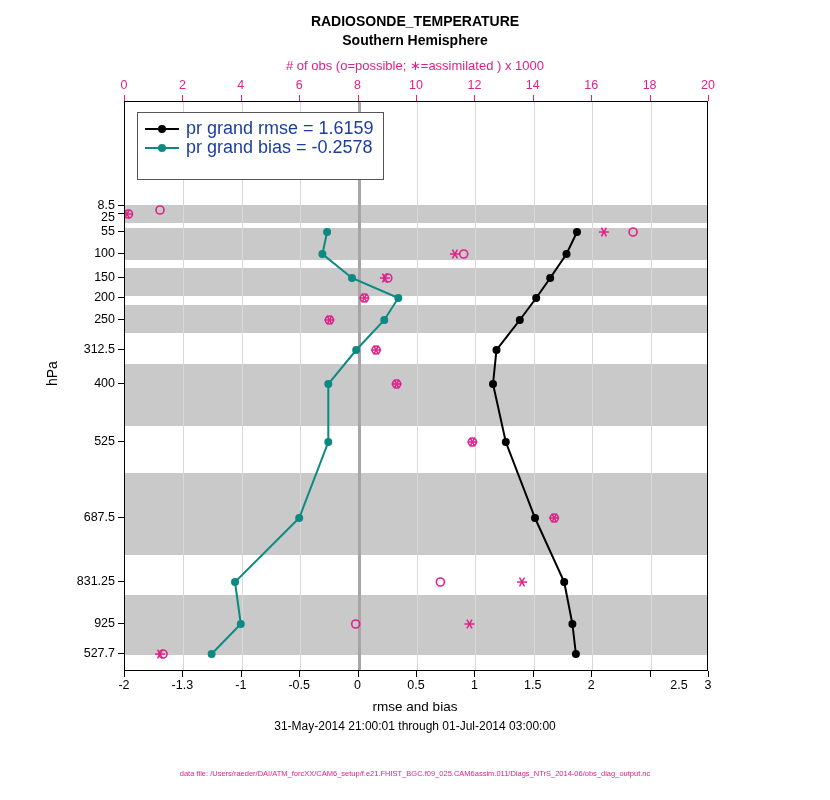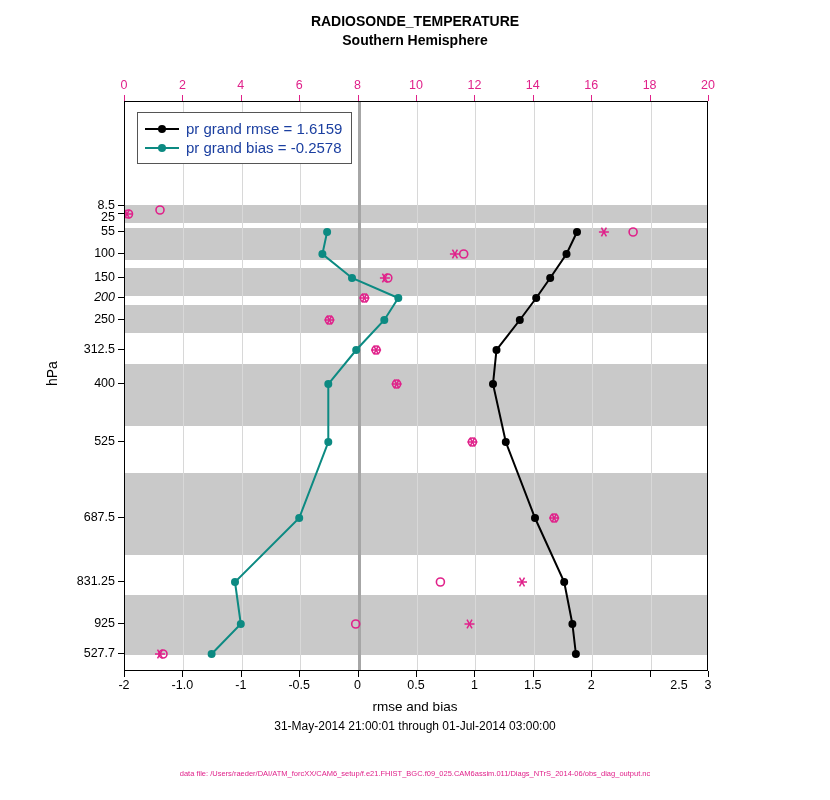--- a/index.html
+++ b/index.html
@@ -153,22 +153,22 @@
     font-size: 7.5px;
     color: #e0218a;
   }
   
   #legend {
     position: absolute;
     left: 12px;
     top: 10px;
     background: #ffffff;
     border: 1px solid #555;
-    padding: 6px 9px 6px 7px;
-    font-size: 15px;
+    padding: 6px 9px 22px 7px;
+    font-size: 18px;
     color: #1b3fa0;
   }
   .legend-row {
     display: flex;
     align-items: center;
     height: 19px;
     white-space: nowrap;
   }
   .legend-swatch {
     width: 34px;
@@ -195,20 +195,21 @@
 </head>
 <body>
 
 <div id="root">
 
   <div class="title-block">
     <div>RADIOSONDE_TEMPERATURE</div>
     <div>Southern Hemisphere</div>
   </div>
 
+  <div class="top-axis-label"># of obs (o=possible; ∗=assimilated ) x 1000</div>
 
   <div id="plot">
 
     <div class="band" style="top:103px;height:18px;"></div>
     <div class="band" style="top:126px;height:32px;"></div>
     <div class="band" style="top:166px;height:28px;"></div>
     <div class="band" style="top:203px;height:28px;"></div>
     <div class="band" style="top:262px;height:62px;"></div>
     <div class="band" style="top:371px;height:82px;"></div>
     <div class="band" style="top:493px;height:60px;"></div>
@@ -393,21 +394,21 @@
   <div class="tickmark-b" style="left:299.2px;top:671px;"></div>
   <div class="tickmark-b" style="left:357.6px;top:671px;"></div>
   <div class="tickmark-b" style="left:416px;top:671px;"></div>
   <div class="tickmark-b" style="left:474.4px;top:671px;"></div>
   <div class="tickmark-b" style="left:532.8px;top:671px;"></div>
   <div class="tickmark-b" style="left:591.2px;top:671px;"></div>
   <div class="tickmark-b" style="left:649.6px;top:671px;"></div>
   <div class="tickmark-b" style="left:708px;top:671px;"></div>
 
   <div class="tick-bottom" style="left:124px;top:678px;">-2</div>
-  <div class="tick-bottom" style="left:182.4px;top:678px;">-1.0</div>
+  <div class="tick-bottom" style="left:182.4px;top:678px;">-1.3</div>
   <div class="tick-bottom" style="left:240.8px;top:678px;">-1</div>
   <div class="tick-bottom" style="left:299.2px;top:678px;">-0.5</div>
   <div class="tick-bottom" style="left:357.6px;top:678px;">0</div>
   <div class="tick-bottom" style="left:416px;top:678px;">0.5</div>
   <div class="tick-bottom" style="left:474.4px;top:678px;">1</div>
   <div class="tick-bottom" style="left:532.8px;top:678px;">1.5</div>
   <div class="tick-bottom" style="left:591.2px;top:678px;">2</div>
   <div class="tick-bottom" style="left:679px;top:678px;text-align:center;">2.5</div>
   <div class="tick-bottom" style="left:708px;top:678px;">3</div>
 
@@ -424,21 +425,21 @@
   <div class="tickmark-l" style="left:118px;top:517px;"></div>
   <div class="tickmark-l" style="left:118px;top:581px;"></div>
   <div class="tickmark-l" style="left:118px;top:623px;"></div>
   <div class="tickmark-l" style="left:118px;top:653px;"></div>
 
   <div class="tick-left" style="left:60px;top:205px;width:55px;">8.5</div>
   <div class="tick-left" style="left:60px;top:217px;width:55px;">25</div>
   <div class="tick-left" style="left:60px;top:231px;width:55px;">55</div>
   <div class="tick-left" style="left:60px;top:253px;width:55px;">100</div>
   <div class="tick-left" style="left:60px;top:277px;width:55px;">150</div>
-  <div class="tick-left" style="left:60px;top:297px;width:55px;font-style:italic;">200</div>
+  <div class="tick-left" style="left:60px;top:297px;width:55px;">200</div>
   <div class="tick-left" style="left:60px;top:319px;width:55px;">250</div>
   <div class="tick-left" style="left:60px;top:349px;width:55px;">312.5</div>
   <div class="tick-left" style="left:60px;top:383px;width:55px;">400</div>
   <div class="tick-left" style="left:60px;top:441px;width:55px;">525</div>
   <div class="tick-left" style="left:60px;top:517px;width:55px;">687.5</div>
   <div class="tick-left" style="left:60px;top:581px;width:55px;">831.25</div>
   <div class="tick-left" style="left:60px;top:623px;width:55px;">925</div>
   <div class="tick-left" style="left:60px;top:653px;width:55px;">527.7</div>
 
   <div class="ylabel">hPa</div>

